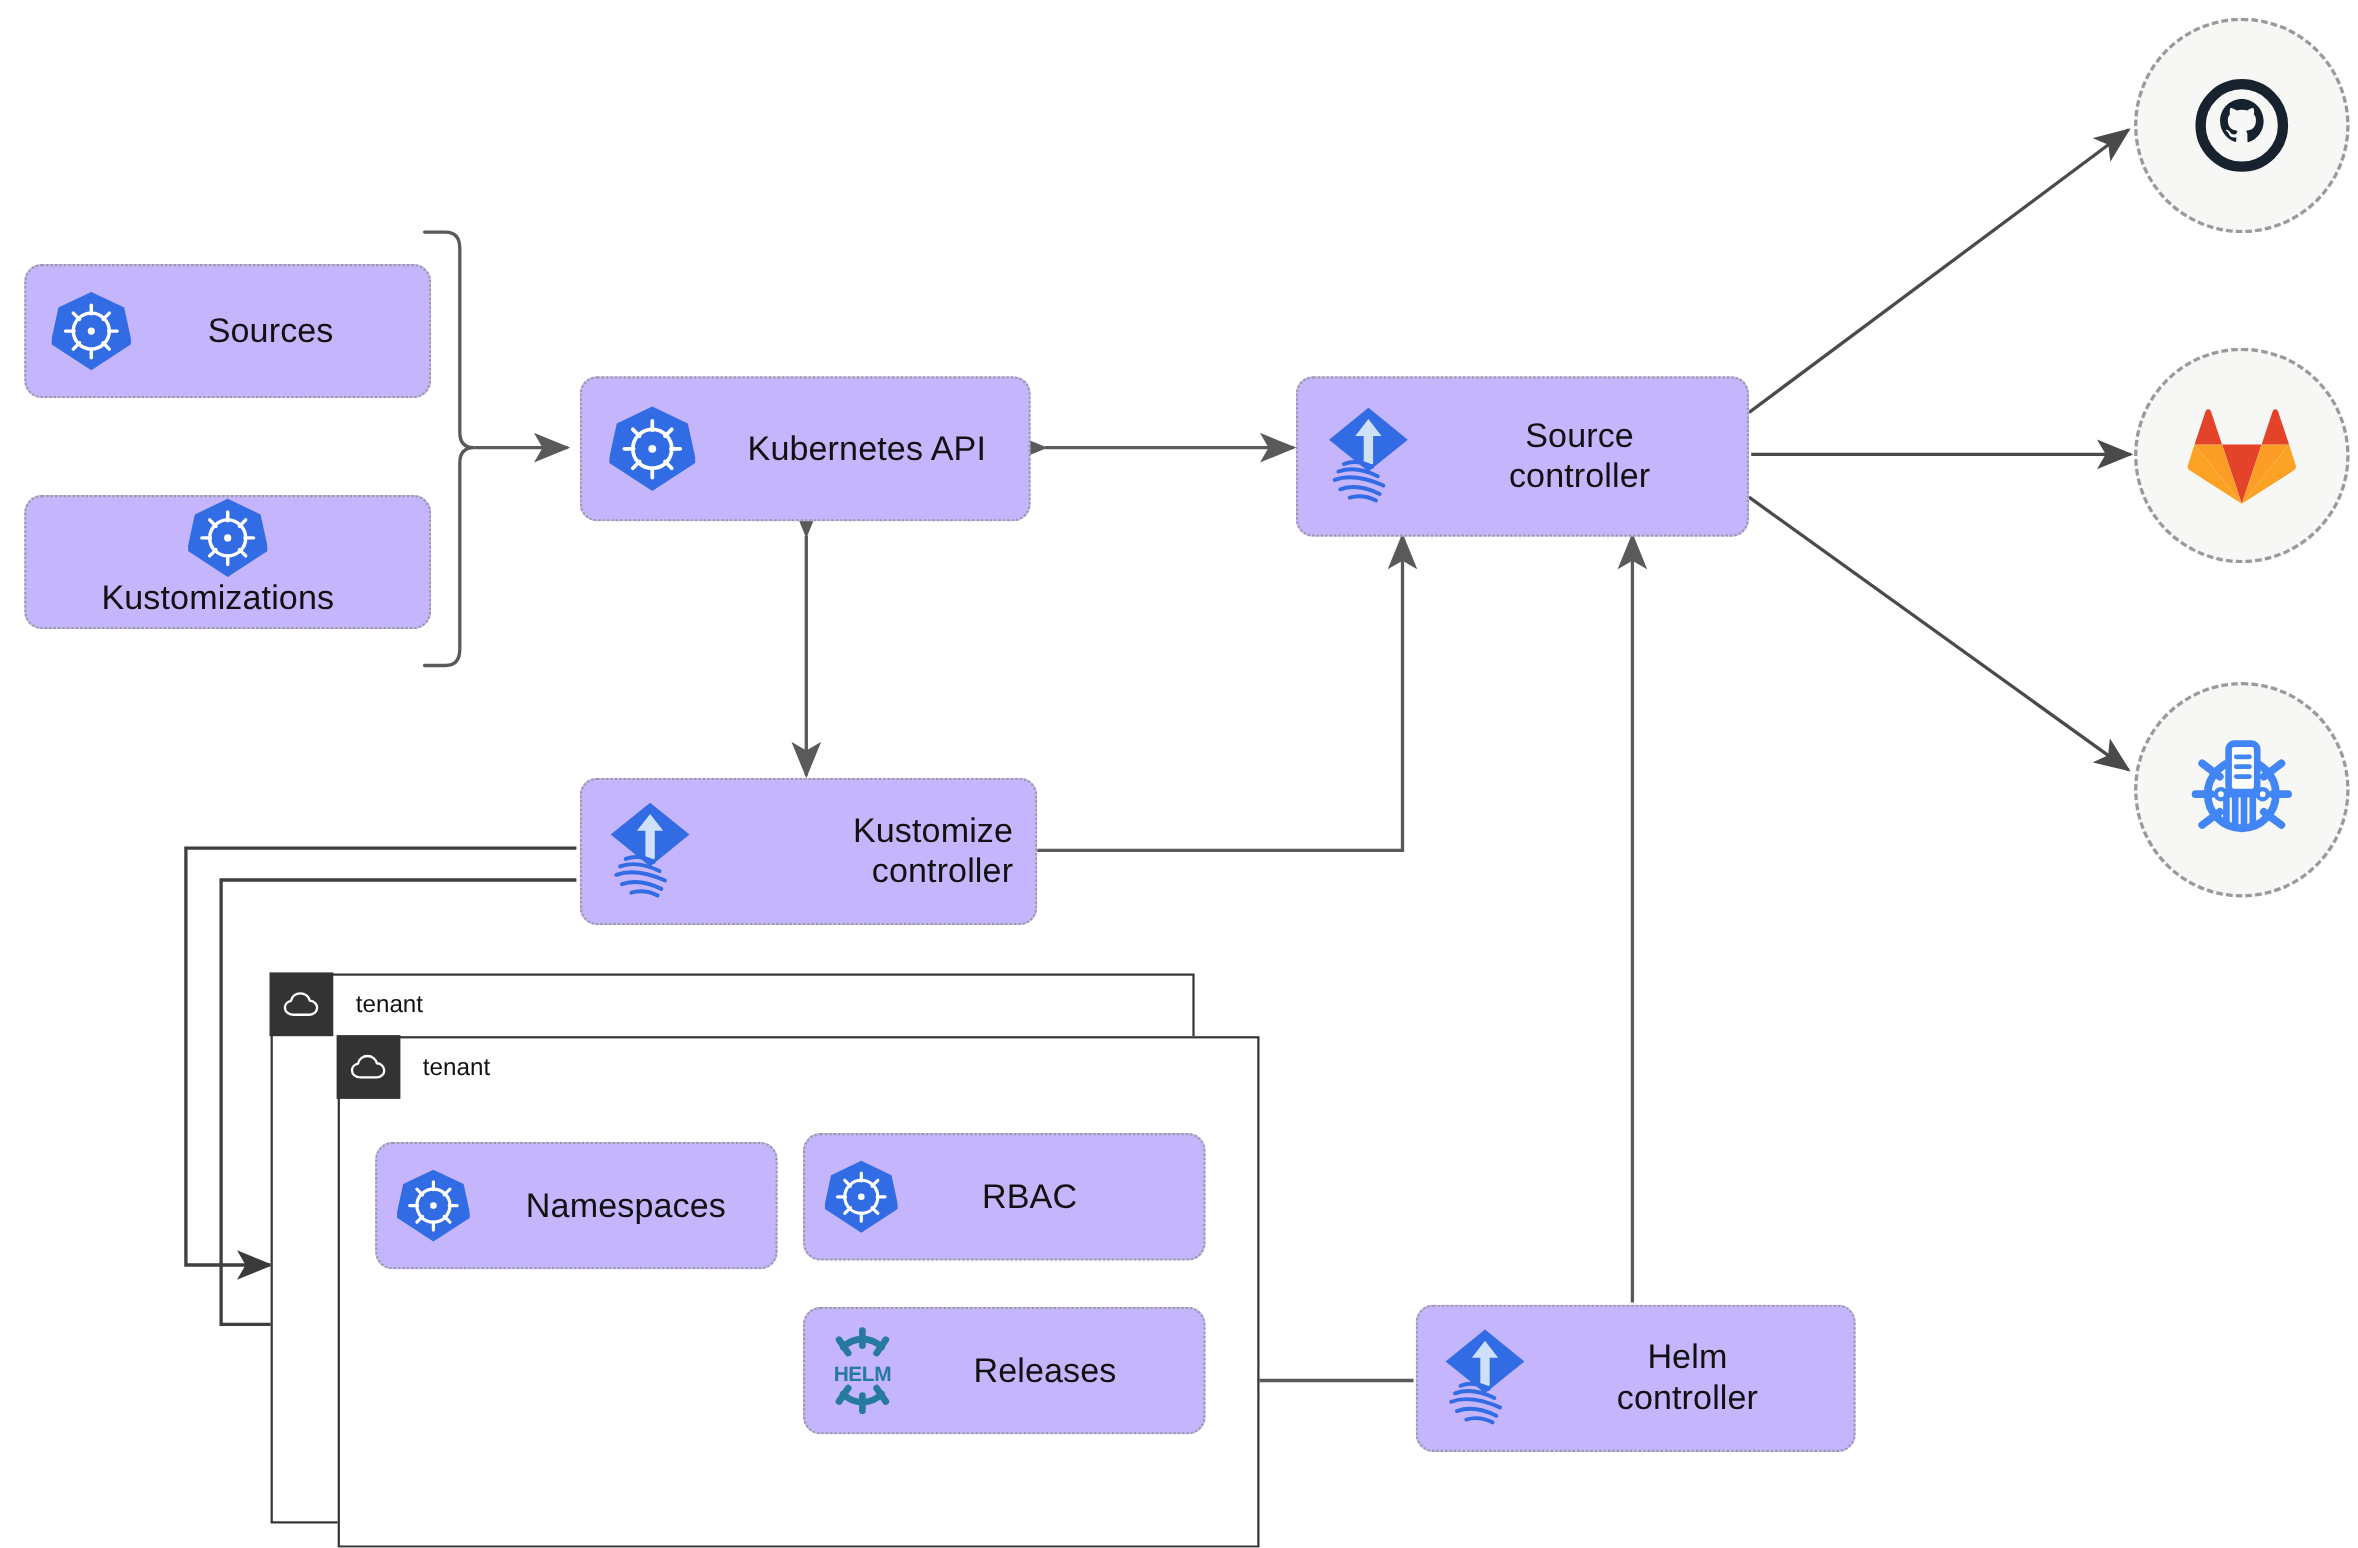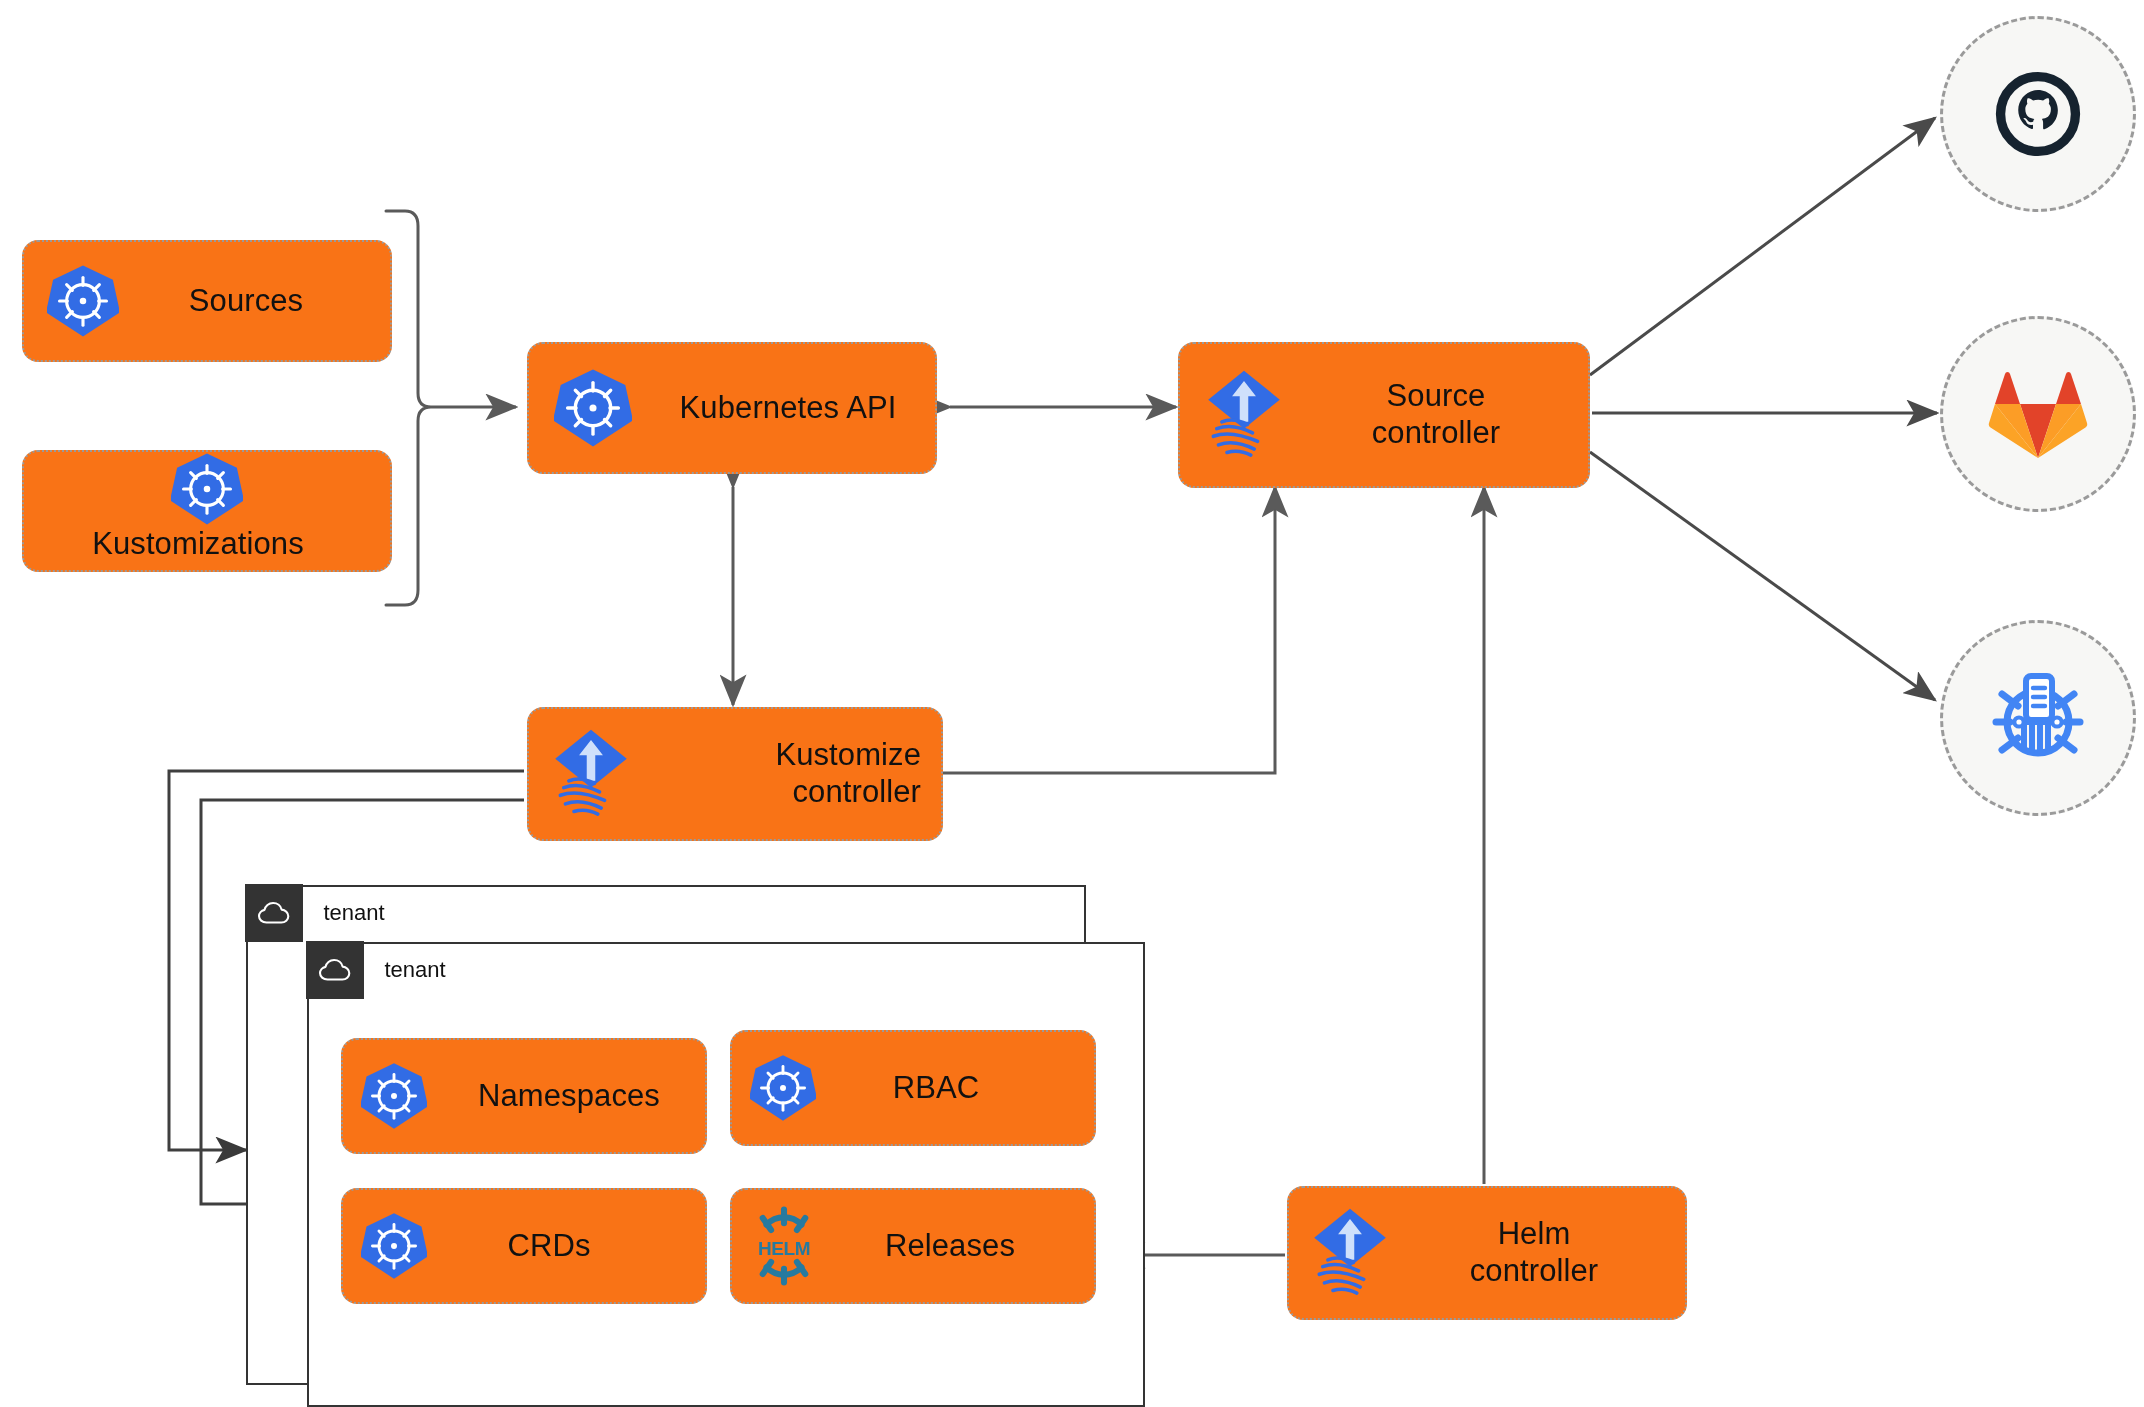--- a/index.html
+++ b/index.html
@@ -1,21 +1,21 @@
 <!DOCTYPE html>
 <html><head>
 <meta charset="utf-8">
 <style>
   html,body{margin:0;padding:0;background:#ffffff;}
   body{font-family:"Liberation Sans", sans-serif;}
   #stage{position:relative;width:2144px;height:1407px;background:#ffffff;overflow:hidden;}
   #edges{position:absolute;left:0;top:0;width:2144px;height:1407px;pointer-events:none;}
 
   .node{position:absolute;box-sizing:border-box;display:flex;align-items:center;
-        background:#f97316;border:2.6px dotted #9a9a9a;border-radius:16px;}
+        background:#c4b5fd;border:2.6px dotted #9a9a9a;border-radius:16px;}
   .node .ico{flex:0 0 auto;display:flex;align-items:center;justify-content:center;}
   .node .lbl{flex:1 1 auto;text-align:center;color:#111111;line-height:1.18;
              font-size:31px;letter-spacing:.1px;white-space:pre-line;}
 
   .circ{position:absolute;box-sizing:border-box;border:3px dashed #9a9a9a;border-radius:50%;
         background:#f7f7f5;display:flex;align-items:center;justify-content:center;}
 
   .tenant{position:absolute;box-sizing:border-box;background:#ffffff;border:2.6px solid #343434;}
   .tenant .hdr{position:absolute;left:-2.6px;top:-2.6px;display:flex;align-items:center;height:58px;}
   .tenant .hdrbox{width:58px;height:58px;background:#333333;display:flex;align-items:center;justify-content:center;}
@@ -244,40 +244,20 @@
           <line x1="27" y1="29" x2="35" y2="37"></line>
             <line x1="65" y1="67" x2="73" y2="75"></line>
           <line x1="73" y1="29" x2="65" y2="37"></line>
             <line x1="35" y1="67" x2="27" y2="75"></line>
         </g>
       </svg>
     </div>
     <div class="lbl" style="padding-right:56px;">RBAC</div>
   </div>
 
-  <div class="node" style="left:341px;top:1188px;width:366px;height:116px;">
-    <div class="ico" style="width:102px;">
-      <svg width="66" height="68" viewBox="0 0 100 104" aria-hidden="true">
-        <path d="M50,2 L92,22 L102,68 L50,102 L-2,68 L8,22 Z" fill="#326ce5"></path>
-        <g fill="none" stroke="#ffffff" stroke-width="4.4" stroke-linecap="round">
-          <circle cx="50" cy="52" r="23"></circle>
-          <circle cx="50" cy="52" r="4.6" fill="#ffffff" stroke="none"></circle>
-          <line x1="50" y1="19" x2="50" y2="30"></line>
-            <line x1="50" y1="75" x2="50" y2="86"></line>
-          <line x1="17" y1="52" x2="28" y2="52"></line>
-            <line x1="72" y1="52" x2="83" y2="52"></line>
-          <line x1="27" y1="29" x2="35" y2="37"></line>
-            <line x1="65" y1="67" x2="73" y2="75"></line>
-          <line x1="73" y1="29" x2="65" y2="37"></line>
-            <line x1="35" y1="67" x2="27" y2="75"></line>
-        </g>
-      </svg>
-    </div>
-    <div class="lbl" style="padding-right:52px;">CRDs</div>
-  </div>
 
   <div class="node" style="left:730px;top:1188px;width:366px;height:116px;">
     <div class="ico helmmark" style="width:104px;">
       <svg width="78" height="82" viewBox="0 0 100 108" aria-hidden="true">
         <g stroke="#277a9f" stroke-width="8" fill="none" stroke-linecap="round">
           <path d="M50,6 L50,24"></path>
           <path d="M22,17 L33,33"></path>
           <path d="M78,17 L67,33"></path>
           <path d="M50,102 L50,84"></path>
           <path d="M22,91 L33,75"></path>

